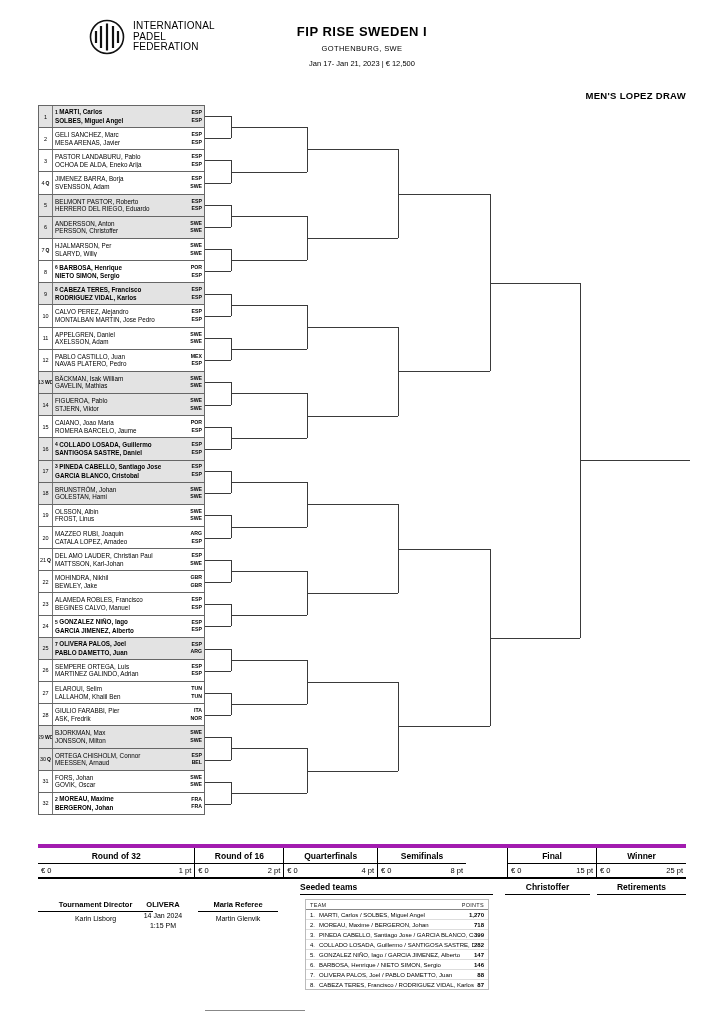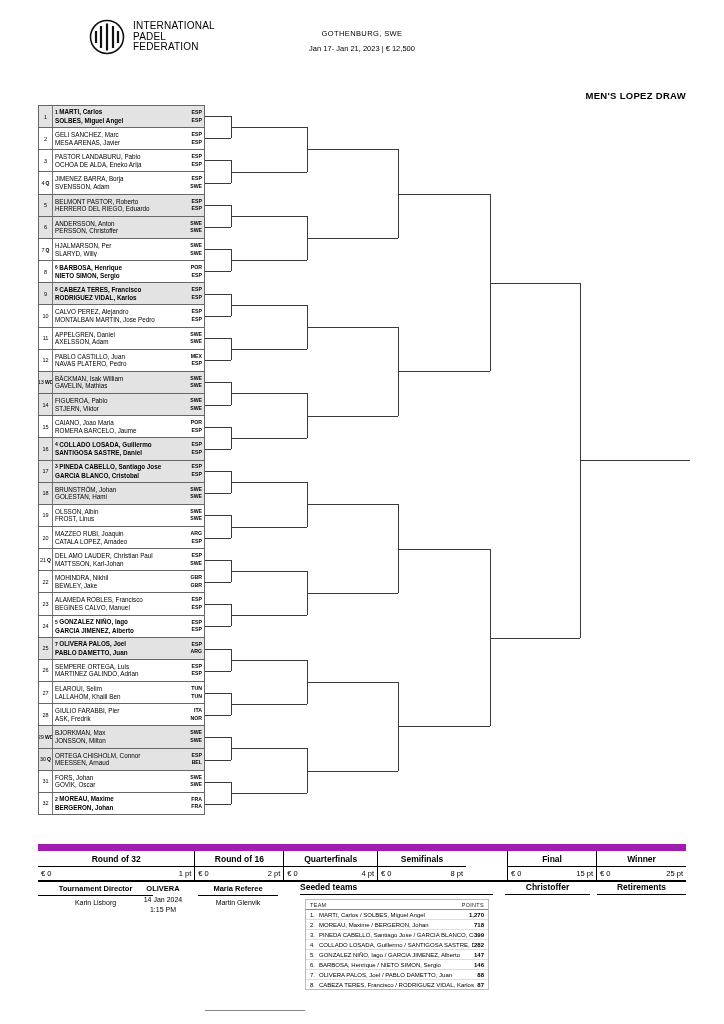--- a/index.html
+++ b/index.html
@@ -41,29 +41,29 @@
     display:flex; flex-direction:column; justify-content:center;
     font-size:5.2px; line-height:7.6px; font-weight:600;
   }
   .entry.bold .pname, .entry.bold .ccs { font-weight:700; }
   .hline { position:absolute; height:1px; background:#3a3a3a; }
   .vline { position:absolute; width:1px; background:#3a3a3a; }
 
   
   #rounds {
     position:absolute; left:38px; top:844px; width:648px;
-    border-top:7px solid #a21caf; border-bottom:2px solid #000; display:flex;justify-content:center;
+    border-top:4px solid #a21caf; border-bottom:2px solid #000; display:flex;justify-content:center;
   }
   .rcell { border-left:1px solid #000; }
   .rcell:first-child { border-left:none; }
   .rname { text-align:center; font-weight:700; font-size:8.5px; padding:2.5px 0 2px; border-bottom:1px solid #000; }
   .rvals { display:flex; justify-content:space-between; font-size:7.5px; padding:2.5px 3px 2px; }
 
   
-  .fblock { position:absolute; text-align:center; }
+  .fblock { position:absolute; text-align:center;margin-top:16px; }
   .td-block { left:38px; top:884px; width:115px; }
   .rel-block { left:135px; top:884px; width:56px; }
   .ref-block { left:198px; top:884px; width:80px; }
   .flabel { font-weight:700; font-size:7.5px; }
   .flabel.u { border-bottom:1px solid #000; padding-bottom:2px; }
   .fval { font-size:7px; margin-top:3px; }
 
   .seeded { position:absolute; left:300px; top:882px; width:193px; }
   .sec-title { font-weight:700; font-size:8.5px; border-bottom:1.5px solid #000; padding-bottom:2px; }
   .wblock { position:absolute; left:505px; top:882px; width:85px; text-align:center; }
@@ -96,20 +96,21 @@
       </g>
     </svg>
     <div class="logo-text">
       <div>INTERNATIONAL</div>
       <div>PADEL</div>
       <div>FEDERATION</div>
     </div>
   </div>
 
   <div class="title-block">
+    <div class="t1">FIP RISE SWEDEN I</div>
     <div class="t2">GOTHENBURG, SWE</div>
     <div class="t3">Jan 17- Jan 21, 2023  |  € 12,500</div>
   </div>
 
   <div class="draw-label">MEN'S LOPEZ DRAW</div>
 
   <div id="bracket">
     <div id="entries">
         <div class="entry shaded bold">
           <div class="num">

